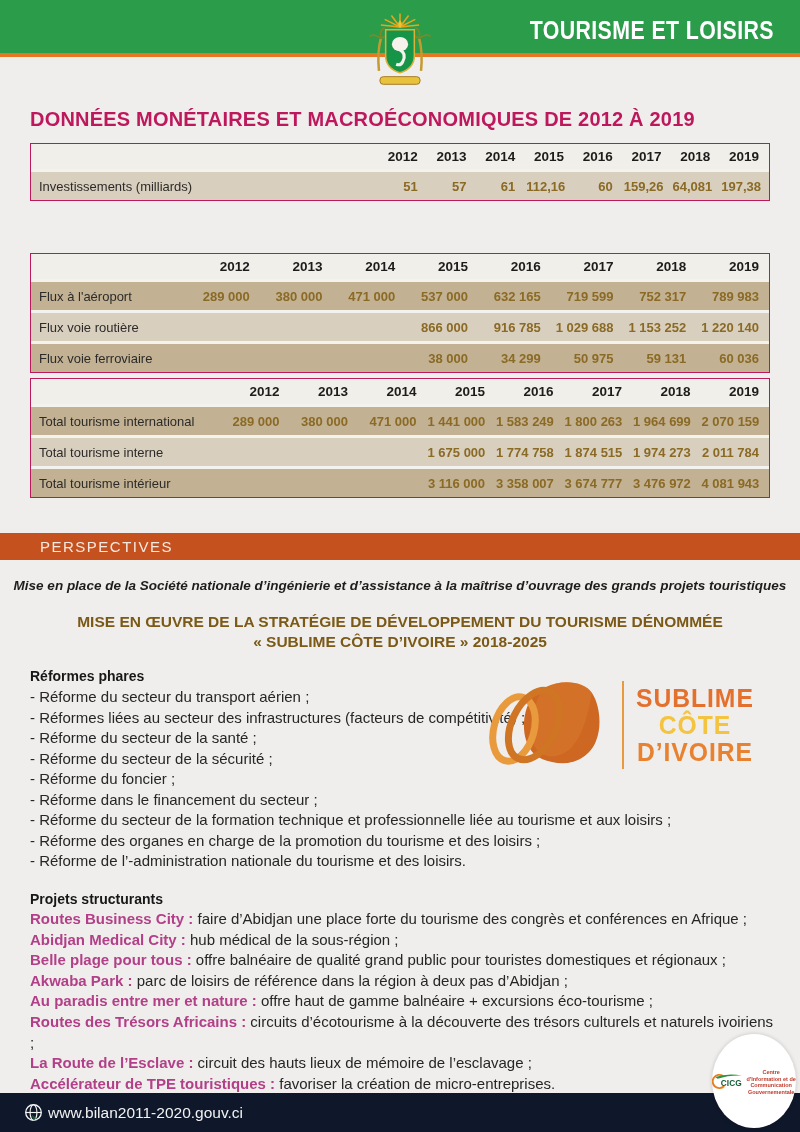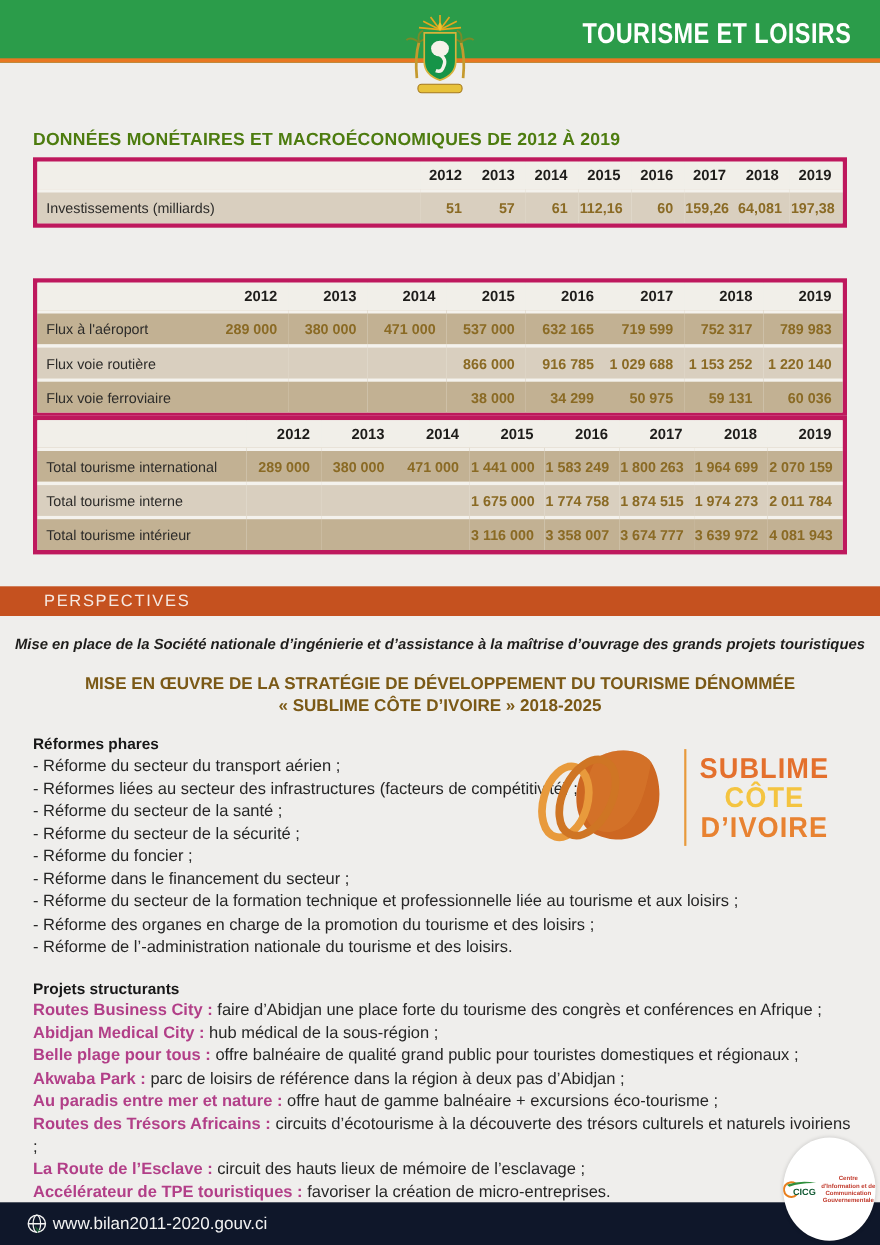--- a/index.html
+++ b/index.html
@@ -6,27 +6,27 @@
   body{background:#9a9a9a;font-family:"Liberation Sans",sans-serif;}
   .page{position:relative;width:800px;height:1132px;margin:0 auto;background:#efeeec;overflow:hidden;}
 
   
   .topbar{position:absolute;top:0;left:0;width:800px;height:53px;background:#2b9c4a;border-bottom:4px solid #e87722;}
   .top-title{position:absolute;top:15px;right:26px;color:#ffffff;font-size:26px;font-weight:bold;
              transform:scaleX(0.82);transform-origin:right center;white-space:nowrap;letter-spacing:.5px;}
   .emblem{position:absolute;top:4px;left:50%;transform:translateX(-50%);z-index:3;}
 
   
-  .h1{position:absolute;top:119px;left:30px;font-size:16px;font-weight:bold;color:#4d7c0f;letter-spacing:.2px;}
+  .h1{position:absolute;top:108px;left:30px;font-size:20px;font-weight:bold;color:#be185d;letter-spacing:.2px;}
 
   
   .tblwrap{position:absolute;left:30px;width:740px;}
   .t1wrap{top:143px;} .t2wrap{top:253px;} .t3wrap{top:378px;}
   table.datatable{width:740px;border-collapse:separate;border-spacing:0;table-layout:fixed;
-                  border:4px solid #be185d;background:#f1efe9;}
+                  border:1px solid #be185d;background:#f1efe9;}
   .datatable thead th{height:25px;font-size:13.5px;font-weight:bold;color:#1d1c1a;
                       text-align:right;padding:0 10px 0 0;background:#f1efe9;white-space:nowrap;}
   .datatable thead th.lbl{text-align:left;}
   .datatable tbody td{height:26px;font-size:13px;border-top:3px solid #f4f2ed;white-space:nowrap;overflow:visible;}
   .datatable tbody td.lbl{text-align:left;padding-left:8px;color:#2c2b29;}
   .datatable tbody td.val{text-align:right;padding-right:10px;font-weight:bold;color:#8a6a24;}
   .datatable tr.dark td{background:#c2b193;}
   .datatable tr.light td{background:#d9cfbf;}
   .t1 th.lbl,.t1 td.lbl{width:338px;}
   .t2 th.lbl,.t2 td.lbl{width:146px;}
@@ -230,21 +230,21 @@
             <td class="val">2 011 784</td>
           </tr>
           <tr class="dark">
             <td class="lbl">Total tourisme intérieur</td>
             <td class="val"></td>
             <td class="val"></td>
             <td class="val"></td>
             <td class="val">3 116 000</td>
             <td class="val">3 358 007</td>
             <td class="val">3 674 777</td>
-            <td class="val">3 639 972</td>
+            <td class="val">3 476 972</td>
             <td class="val">4 081 943</td>
           </tr>
         </tbody>
     </table>
   </div>
 
   <div class="persp-banner">
     <span>PERSPECTIVES</span>
   </div>
   <div class="intro">Mise en place de la Société nationale d’ingénierie et d’assistance à la maîtrise d’ouvrage des grands projets touristiques</div>

